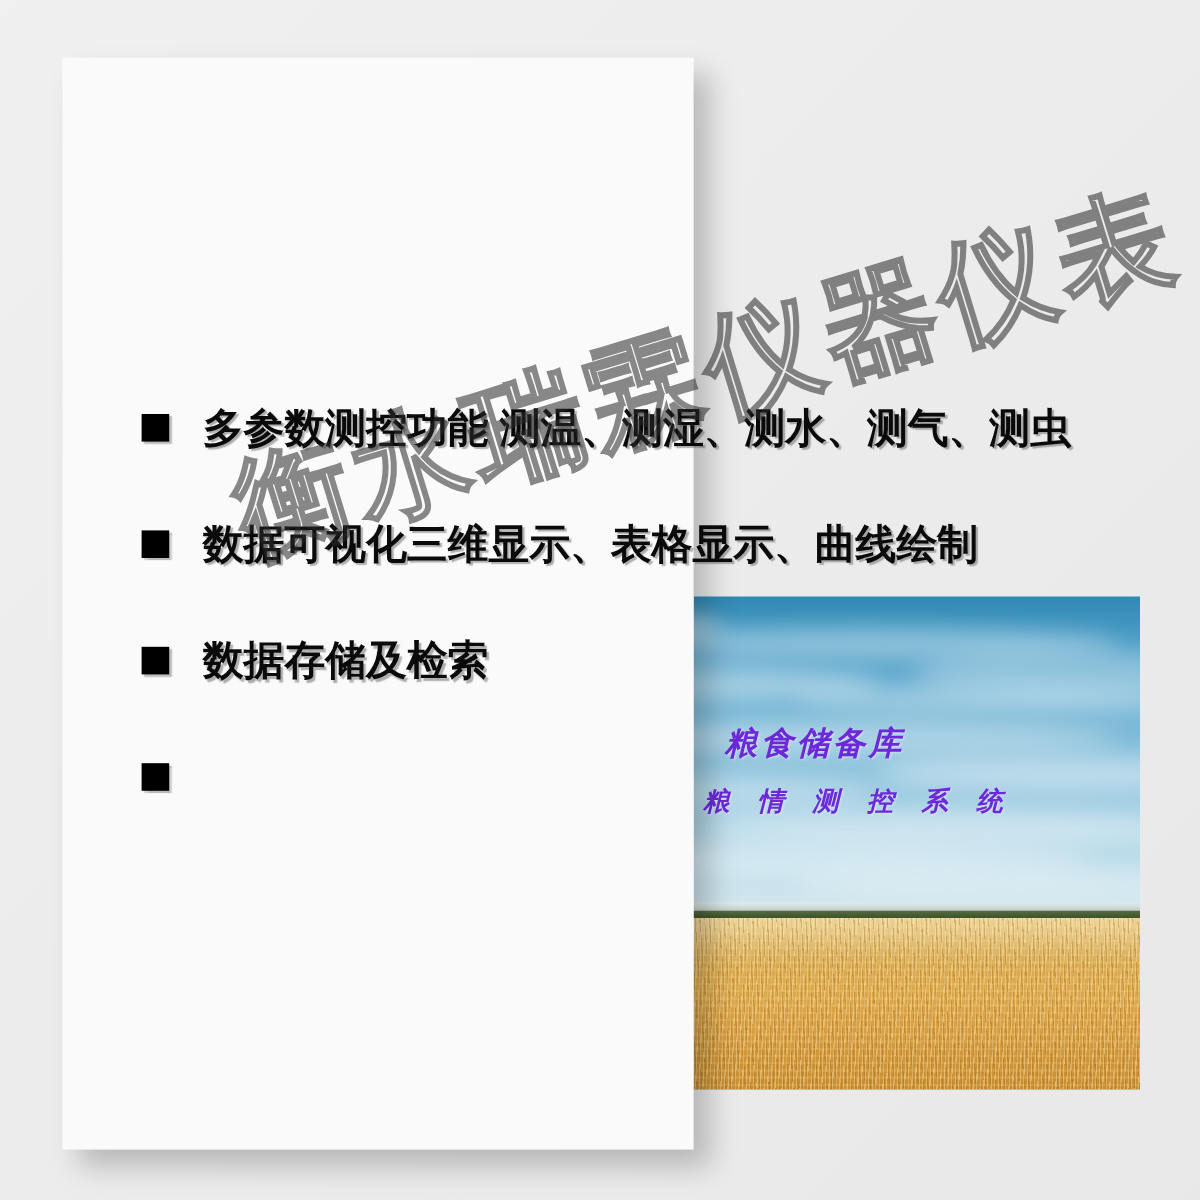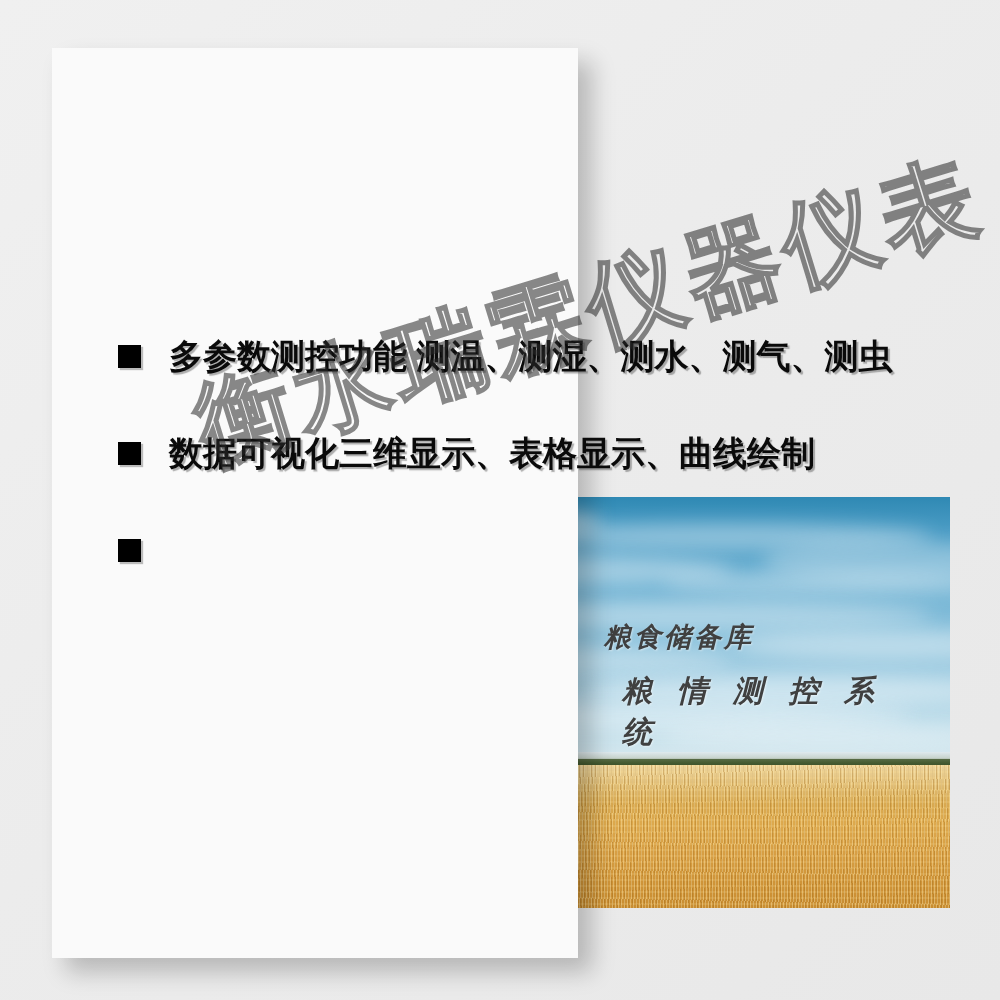--- a/index.html
+++ b/index.html
@@ -110,40 +110,39 @@
   .field-shine {
     position: absolute;
     left: 0; top: 0;
     width: 100%; height: 40px;
     background: linear-gradient(180deg, rgba(255,240,200,.55), rgba(255,240,200,0));
   }
 
   .photo-caption {
     position: absolute;
     left: 254px;
-    top: 122px;
+    top: 104px;
     width: 330px;
     text-align: left;
-    color: #404040;
+    color: #6d28d9;
     font-family: "Liberation Serif", "DejaVu Serif", serif;
     font-weight: 700;
     font-style: italic;
     text-shadow: 1px 1px 2px rgba(255,255,255,.45);
     pointer-events: none;
   }
   .cap-line1 {
     font-size: 27px;
     letter-spacing: 3px;
     margin-left: 18px;
   }
   .cap-line2 {
-    font-size: 30px;
+    font-size: 22px;
     letter-spacing: 9px;
     margin-top: 16px;
-    margin-left: 36px;
   }
 
   
   .card {
     position: absolute;
     left: 52px;
     top: 48px;
     width: 526px;
     height: 910px;
     background: #fafafa;
@@ -268,18 +267,22 @@
     <div class="feature-row">
       <span class="bullet"></span>
       <span class="feature-text">多参数测控功能 测温、测湿、测水、测气、测虫</span>
     </div>
     <div class="feature-row">
       <span class="bullet"></span>
       <span class="feature-text">数据可视化三维显示、表格显示、曲线绘制</span>
     </div>
     <div class="feature-row">
       <span class="bullet"></span>
+      <span class="feature-text">数据存储及检索</span>
+    </div>
+    <div class="feature-row">
+      <span class="bullet"></span>
     </div>
   </div>
 
   <div class="watermark">衡水瑞霖仪器仪表</div>
 
 </div>
 
 </body></html>

